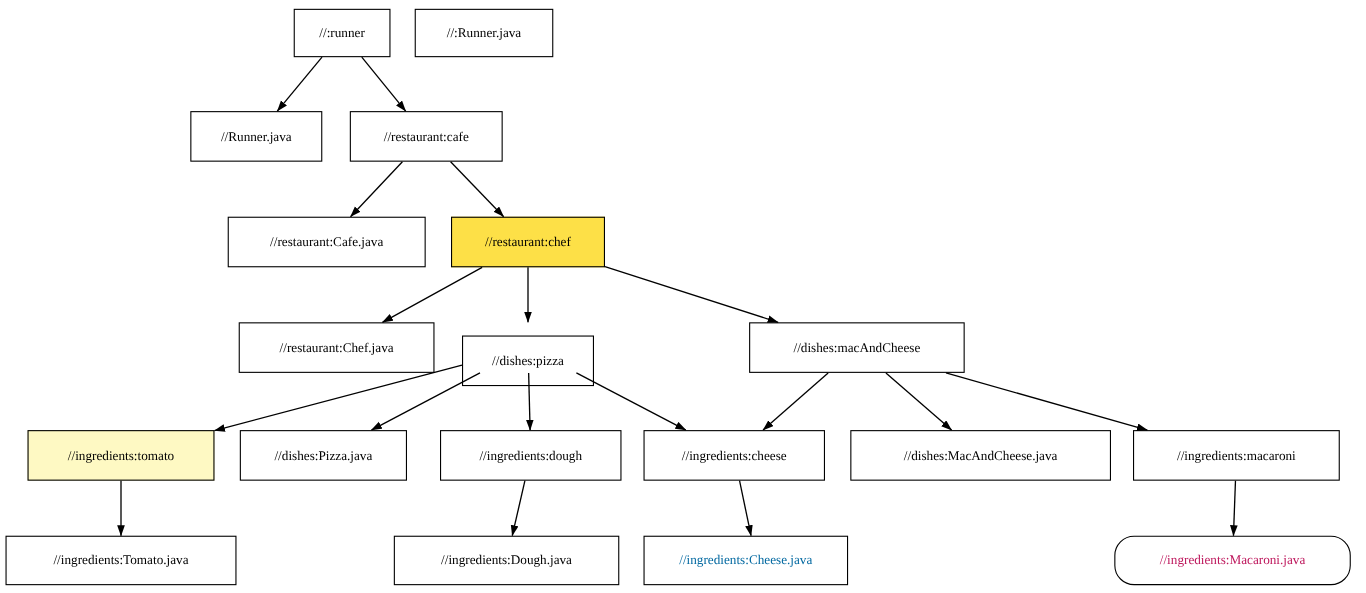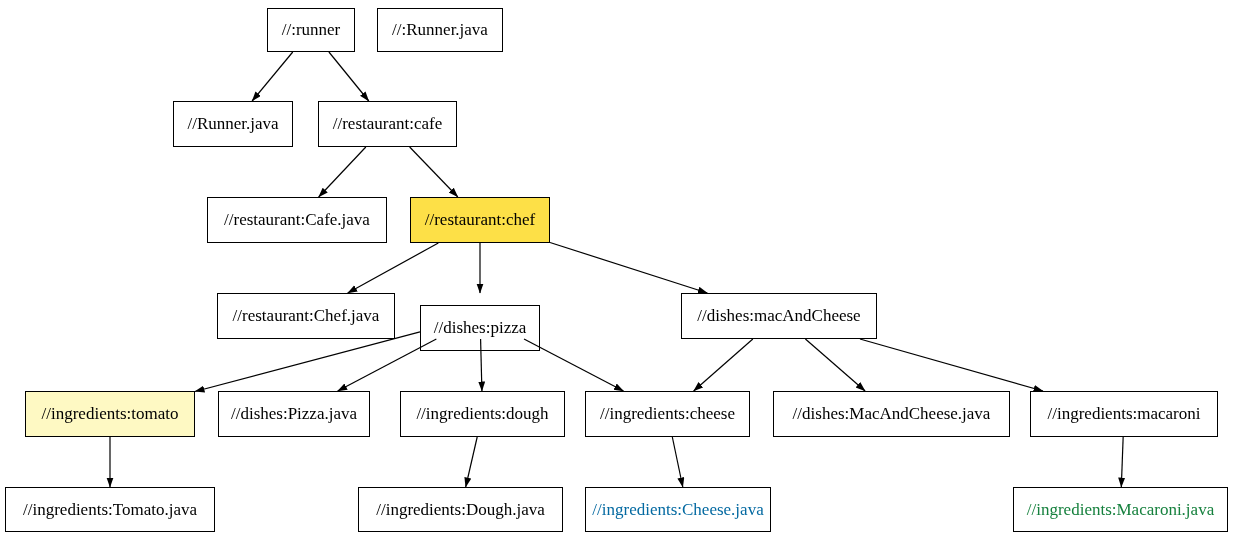--- a/index.html
+++ b/index.html
@@ -17,21 +17,21 @@
   }
   .node {
     position: absolute;
     box-sizing: border-box;
     border: 1px solid #000000;
     background: #ffffff;
     display: flex;
     align-items: center;
     justify-content: center;
     white-space: nowrap;
-    font-size: 17px;
+    font-size: 12px;
     color: #000000;
   }
   .node-label {
     display: inline-block;
     padding: 0 2px;
   }
   #edge-layer {
     position: absolute;
     left: 0;
     top: 0;
@@ -89,21 +89,21 @@
     </div>
     <div class="node" style="left: 5px; top: 487px; width: 210px; height: 45px; border-color: rgb(0, 0, 0); background: rgb(255, 255, 255); color: rgb(0, 0, 0);">
       <span class="node-label">//ingredients:Tomato.java</span>
     </div>
     <div class="node" style="left: 358px; top: 487px; width: 205px; height: 45px; border-color: rgb(0, 0, 0); background: rgb(255, 255, 255); color: rgb(0, 0, 0);">
       <span class="node-label">//ingredients:Dough.java</span>
     </div>
     <div class="node" style="left: 585px; top: 487px; width: 186px; height: 45px; border-color: rgb(0, 0, 0); background: rgb(255, 255, 255); color: #0369a1; font-family: Liberation Serif, serif;">
       <span class="node-label">//ingredients:Cheese.java</span>
     </div>
-    <div class="node" style="left: 1013px; top: 487px; width: 215px; height: 45px; border-color: rgb(0, 0, 0); background: rgb(255, 255, 255); color: #15803d;">
+    <div class="node" style="left: 1013px; top: 487px; width: 215px; height: 45px; border-color: rgb(0, 0, 0); background: rgb(255, 255, 255); color: #be185d; border-radius: 18px;">
       <span class="node-label">//ingredients:Macaroni.java</span>
     </div>
     <svg id="edge-layer" width="1242" height="539" viewBox="0 0 1242 539">
     <defs>
       <marker id="arrowhead" markerUnits="userSpaceOnUse" markerWidth="12" markerHeight="10" refX="9.5" refY="3.5" orient="auto">
         <path d="M0,0 L10,3.5 L0,7 Z" fill="#000000"></path>
       </marker>
     </defs>
   <line x1="292.74468085106383" y1="52" x2="252.08510638297872" y2="101" stroke="#000000" stroke-width="1.2" marker-end="url(#arrowhead)"></line>
       <line x1="328.90425531914894" y1="52" x2="368.781914893617" y2="101" stroke="#000000" stroke-width="1.2" marker-end="url(#arrowhead)"></line>

